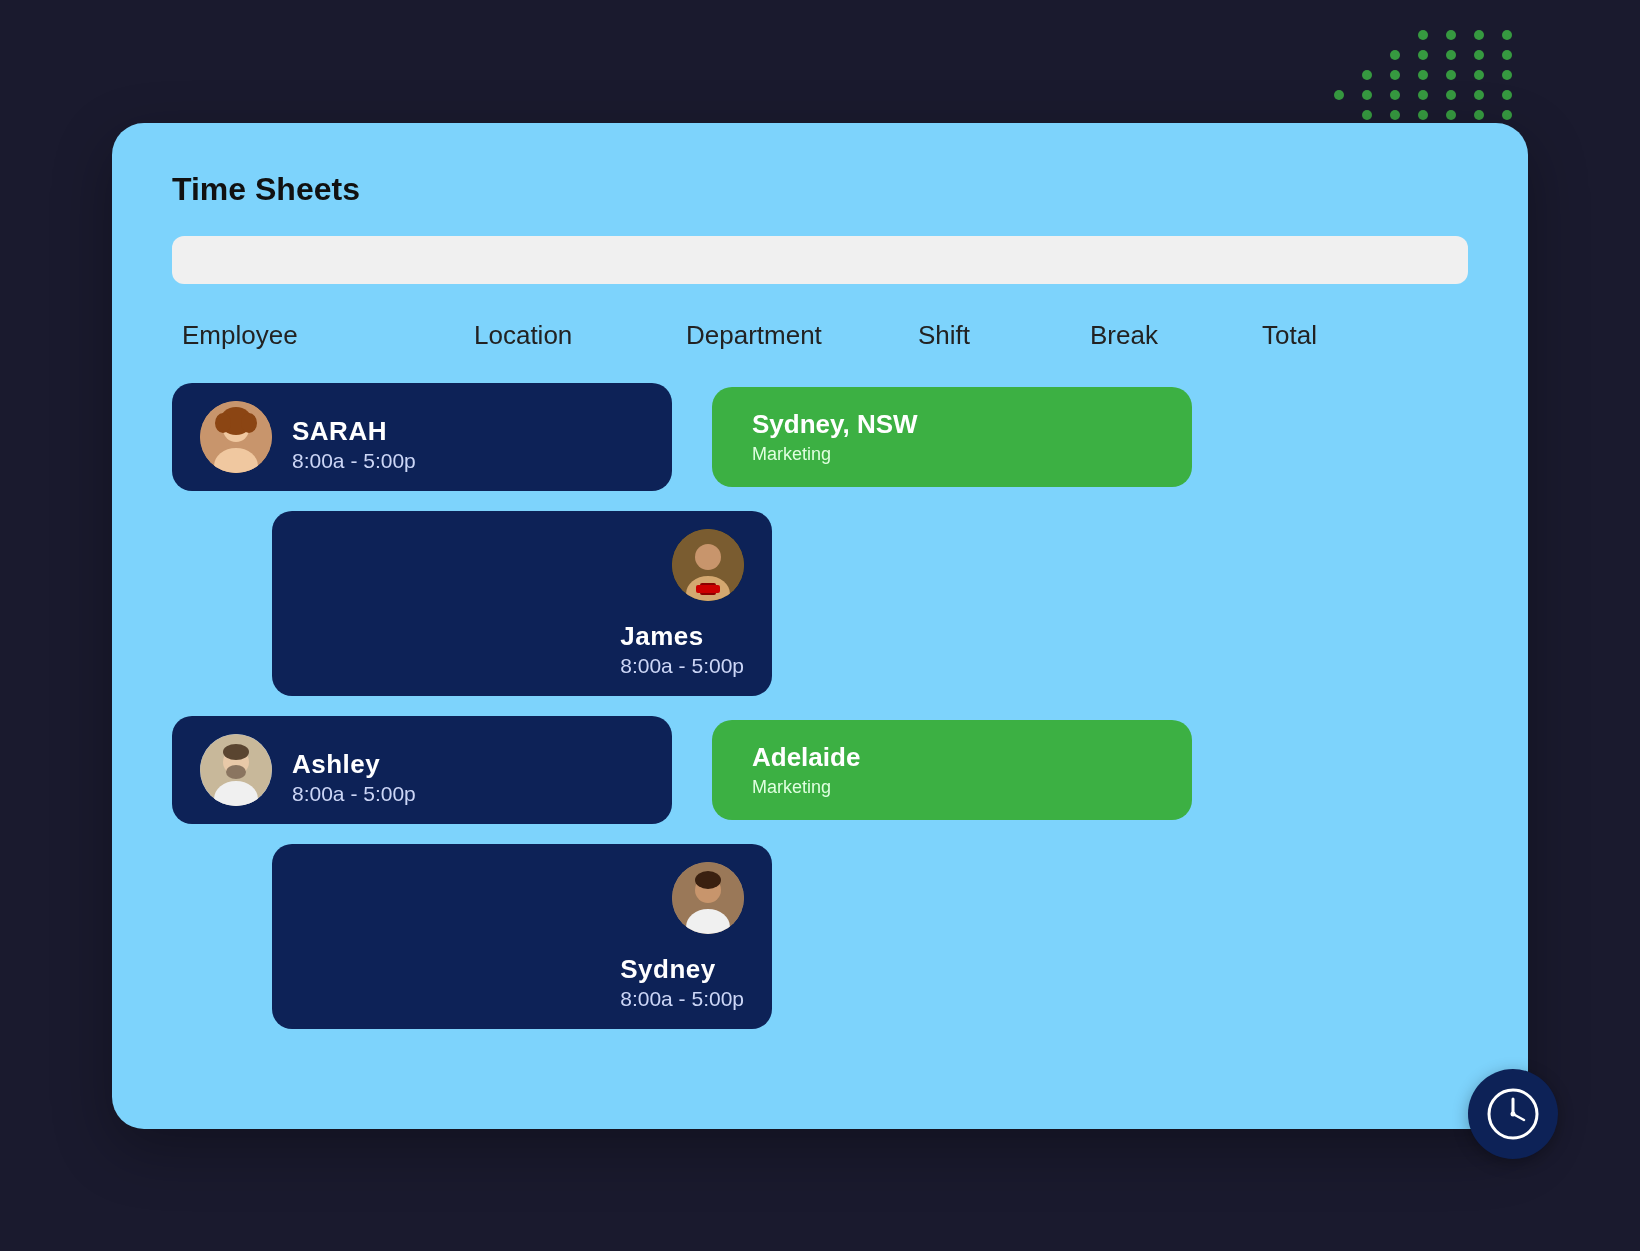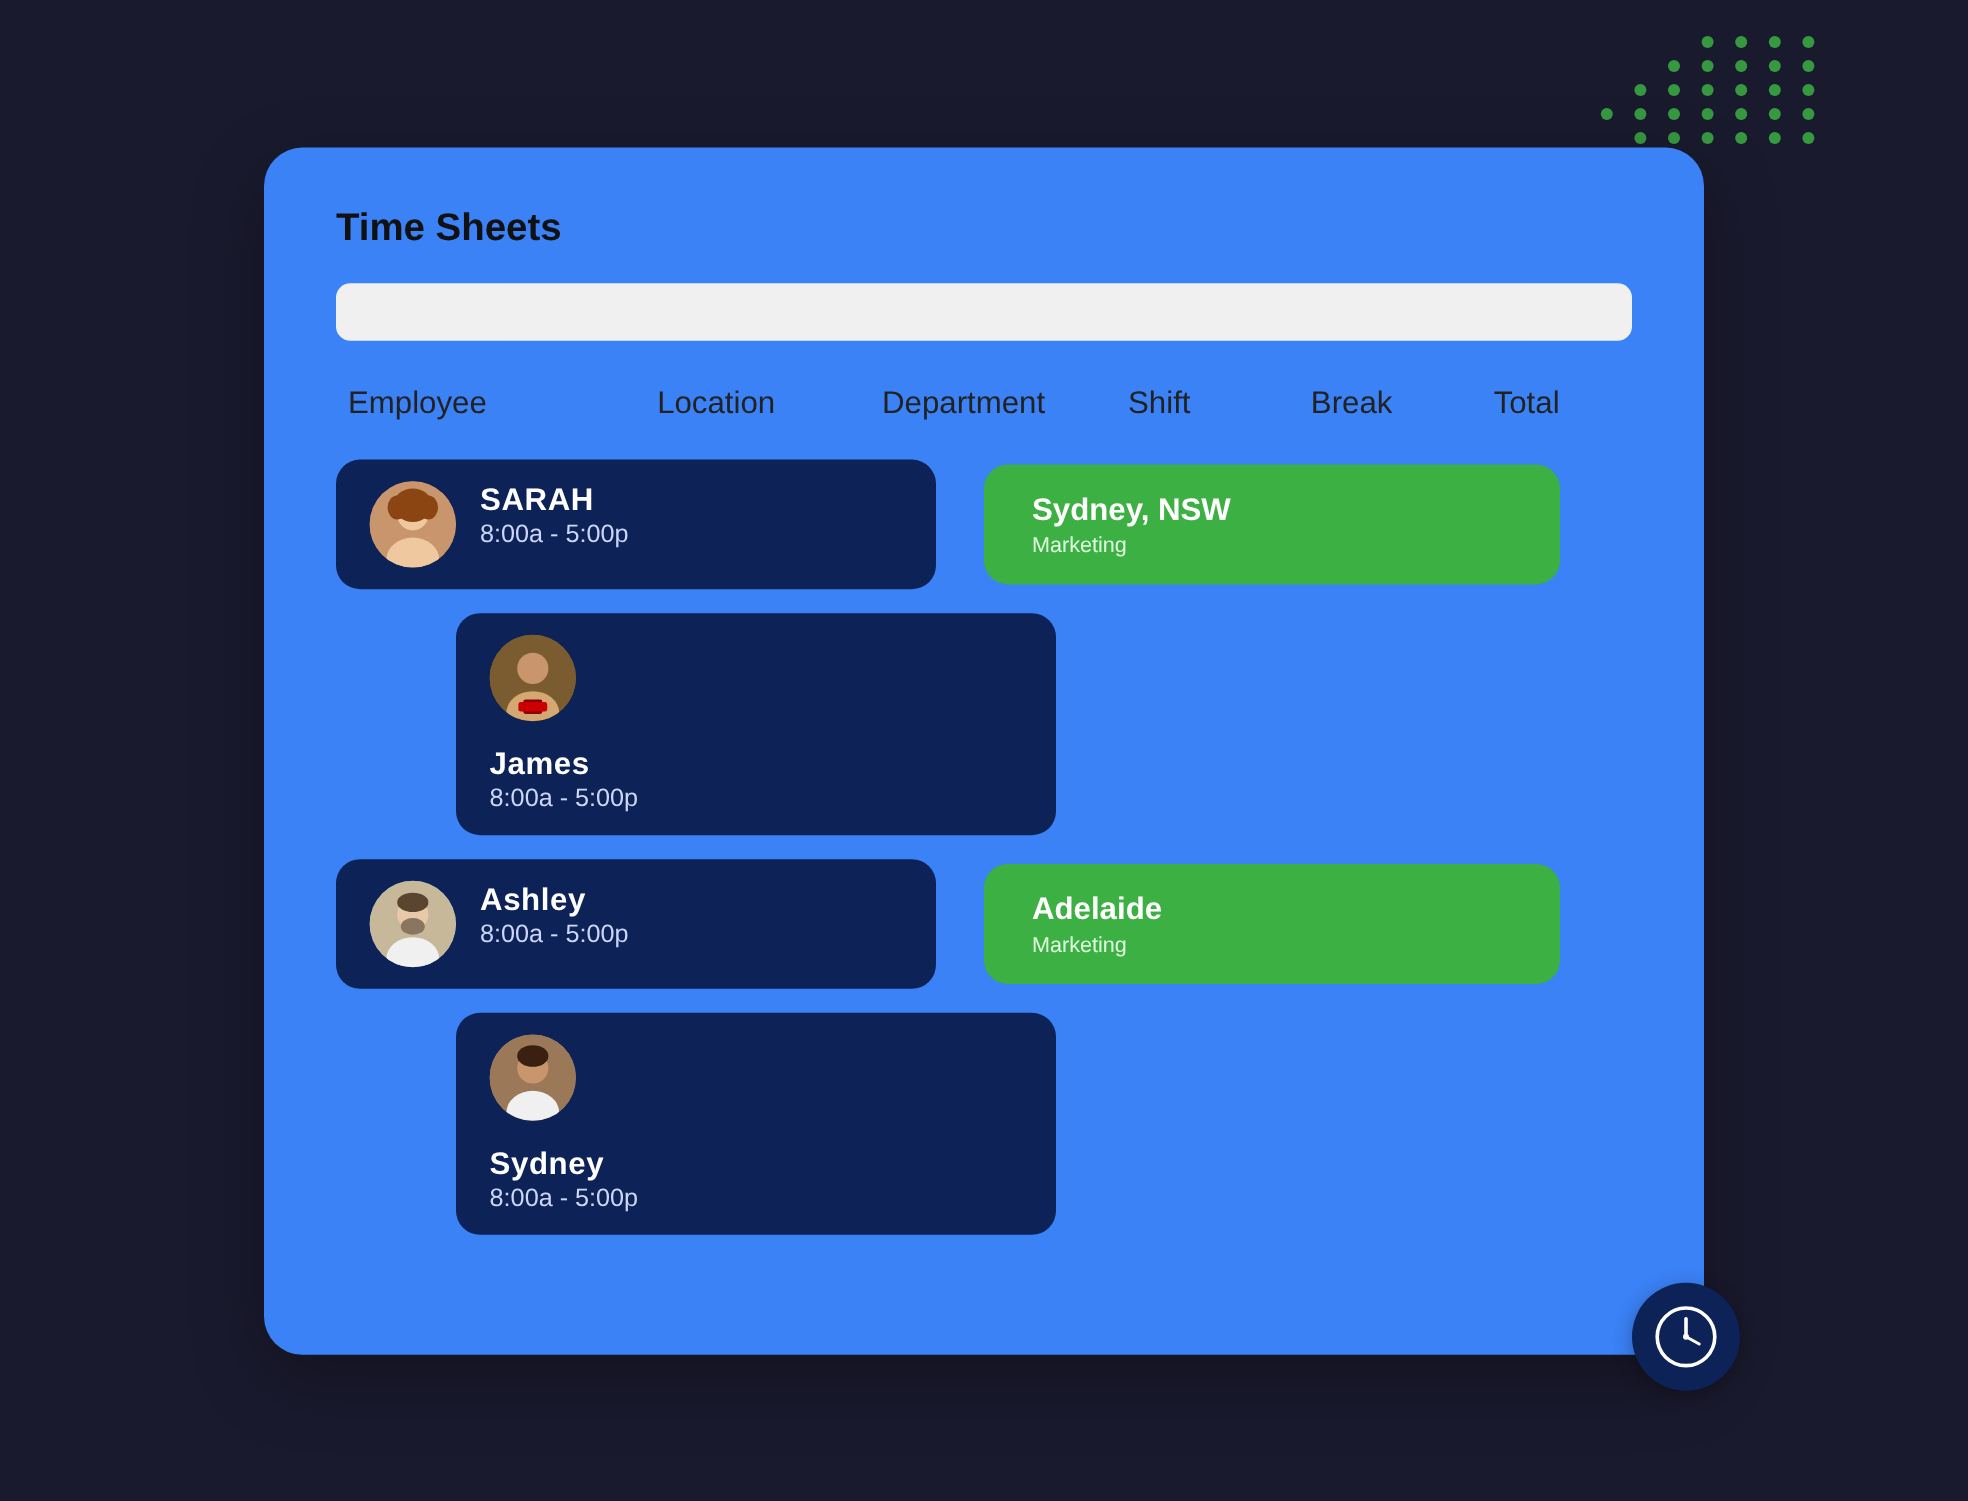--- a/index.html
+++ b/index.html
@@ -26,23 +26,23 @@
     .dot {
       width: 10px;
       height: 10px;
       background: #3cb043;
       border-radius: 50%;
       opacity: 0.85;
     }
     .dot.hidden { opacity: 0; }
 
     .card {
-      background: #3b82f6;
+      background: #7dd3fc;
       border-radius: 32px;
-      width: 1200px;
+      width: 1416px;
       min-height: 950px;
       padding: 48px 60px 80px 60px;
       position: relative;
       box-shadow: 0 20px 60px rgba(0,0,0,0.3);
     }
 
     .card-title {
       font-size: 32px;
       font-weight: 800;
       color: #111;
@@ -87,21 +87,21 @@
       display: flex;
       align-items: center;
       margin-bottom: 20px;
       position: relative;
     }
 
     .employee-card {
       background: #0d2257;
       border-radius: 20px;
       display: flex;
-      align-items: flex-start;
+      align-items: flex-end;
       padding: 18px 28px;
       gap: 20px;
       min-width: 500px;
       max-width: 520px;
     }
 
     .employee-card.indented {
       margin-left: 100px;
       flex-direction: column;
     }

